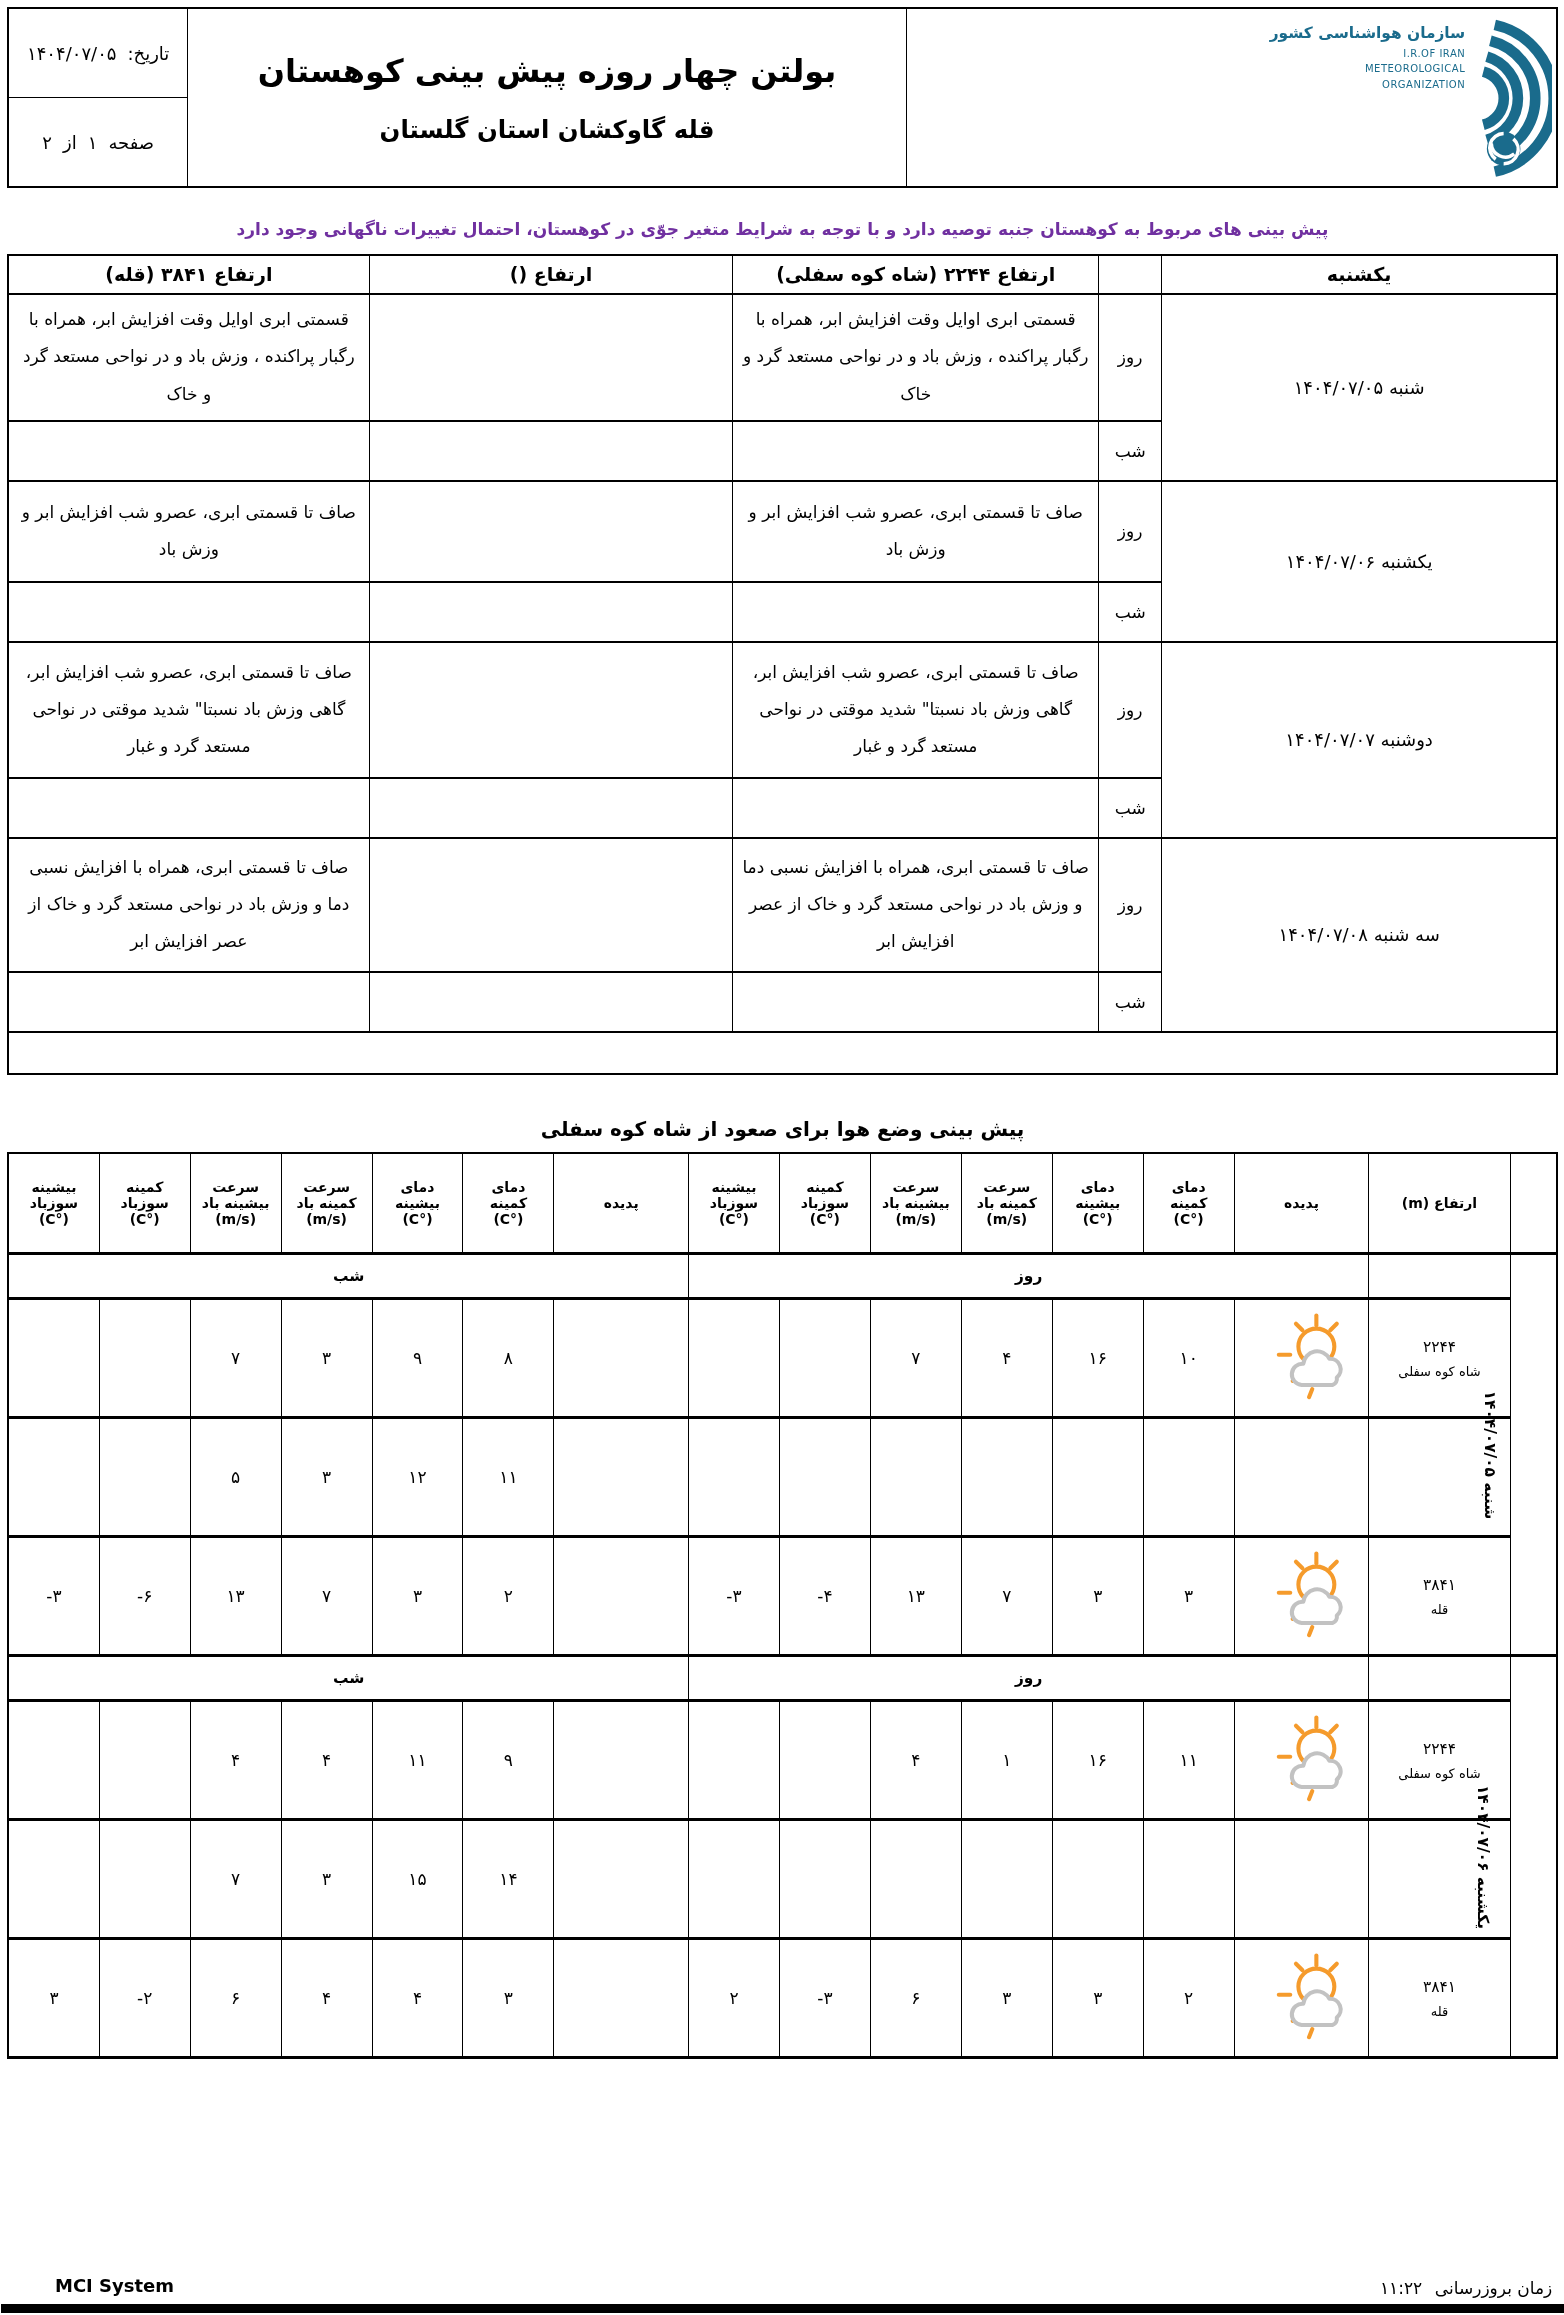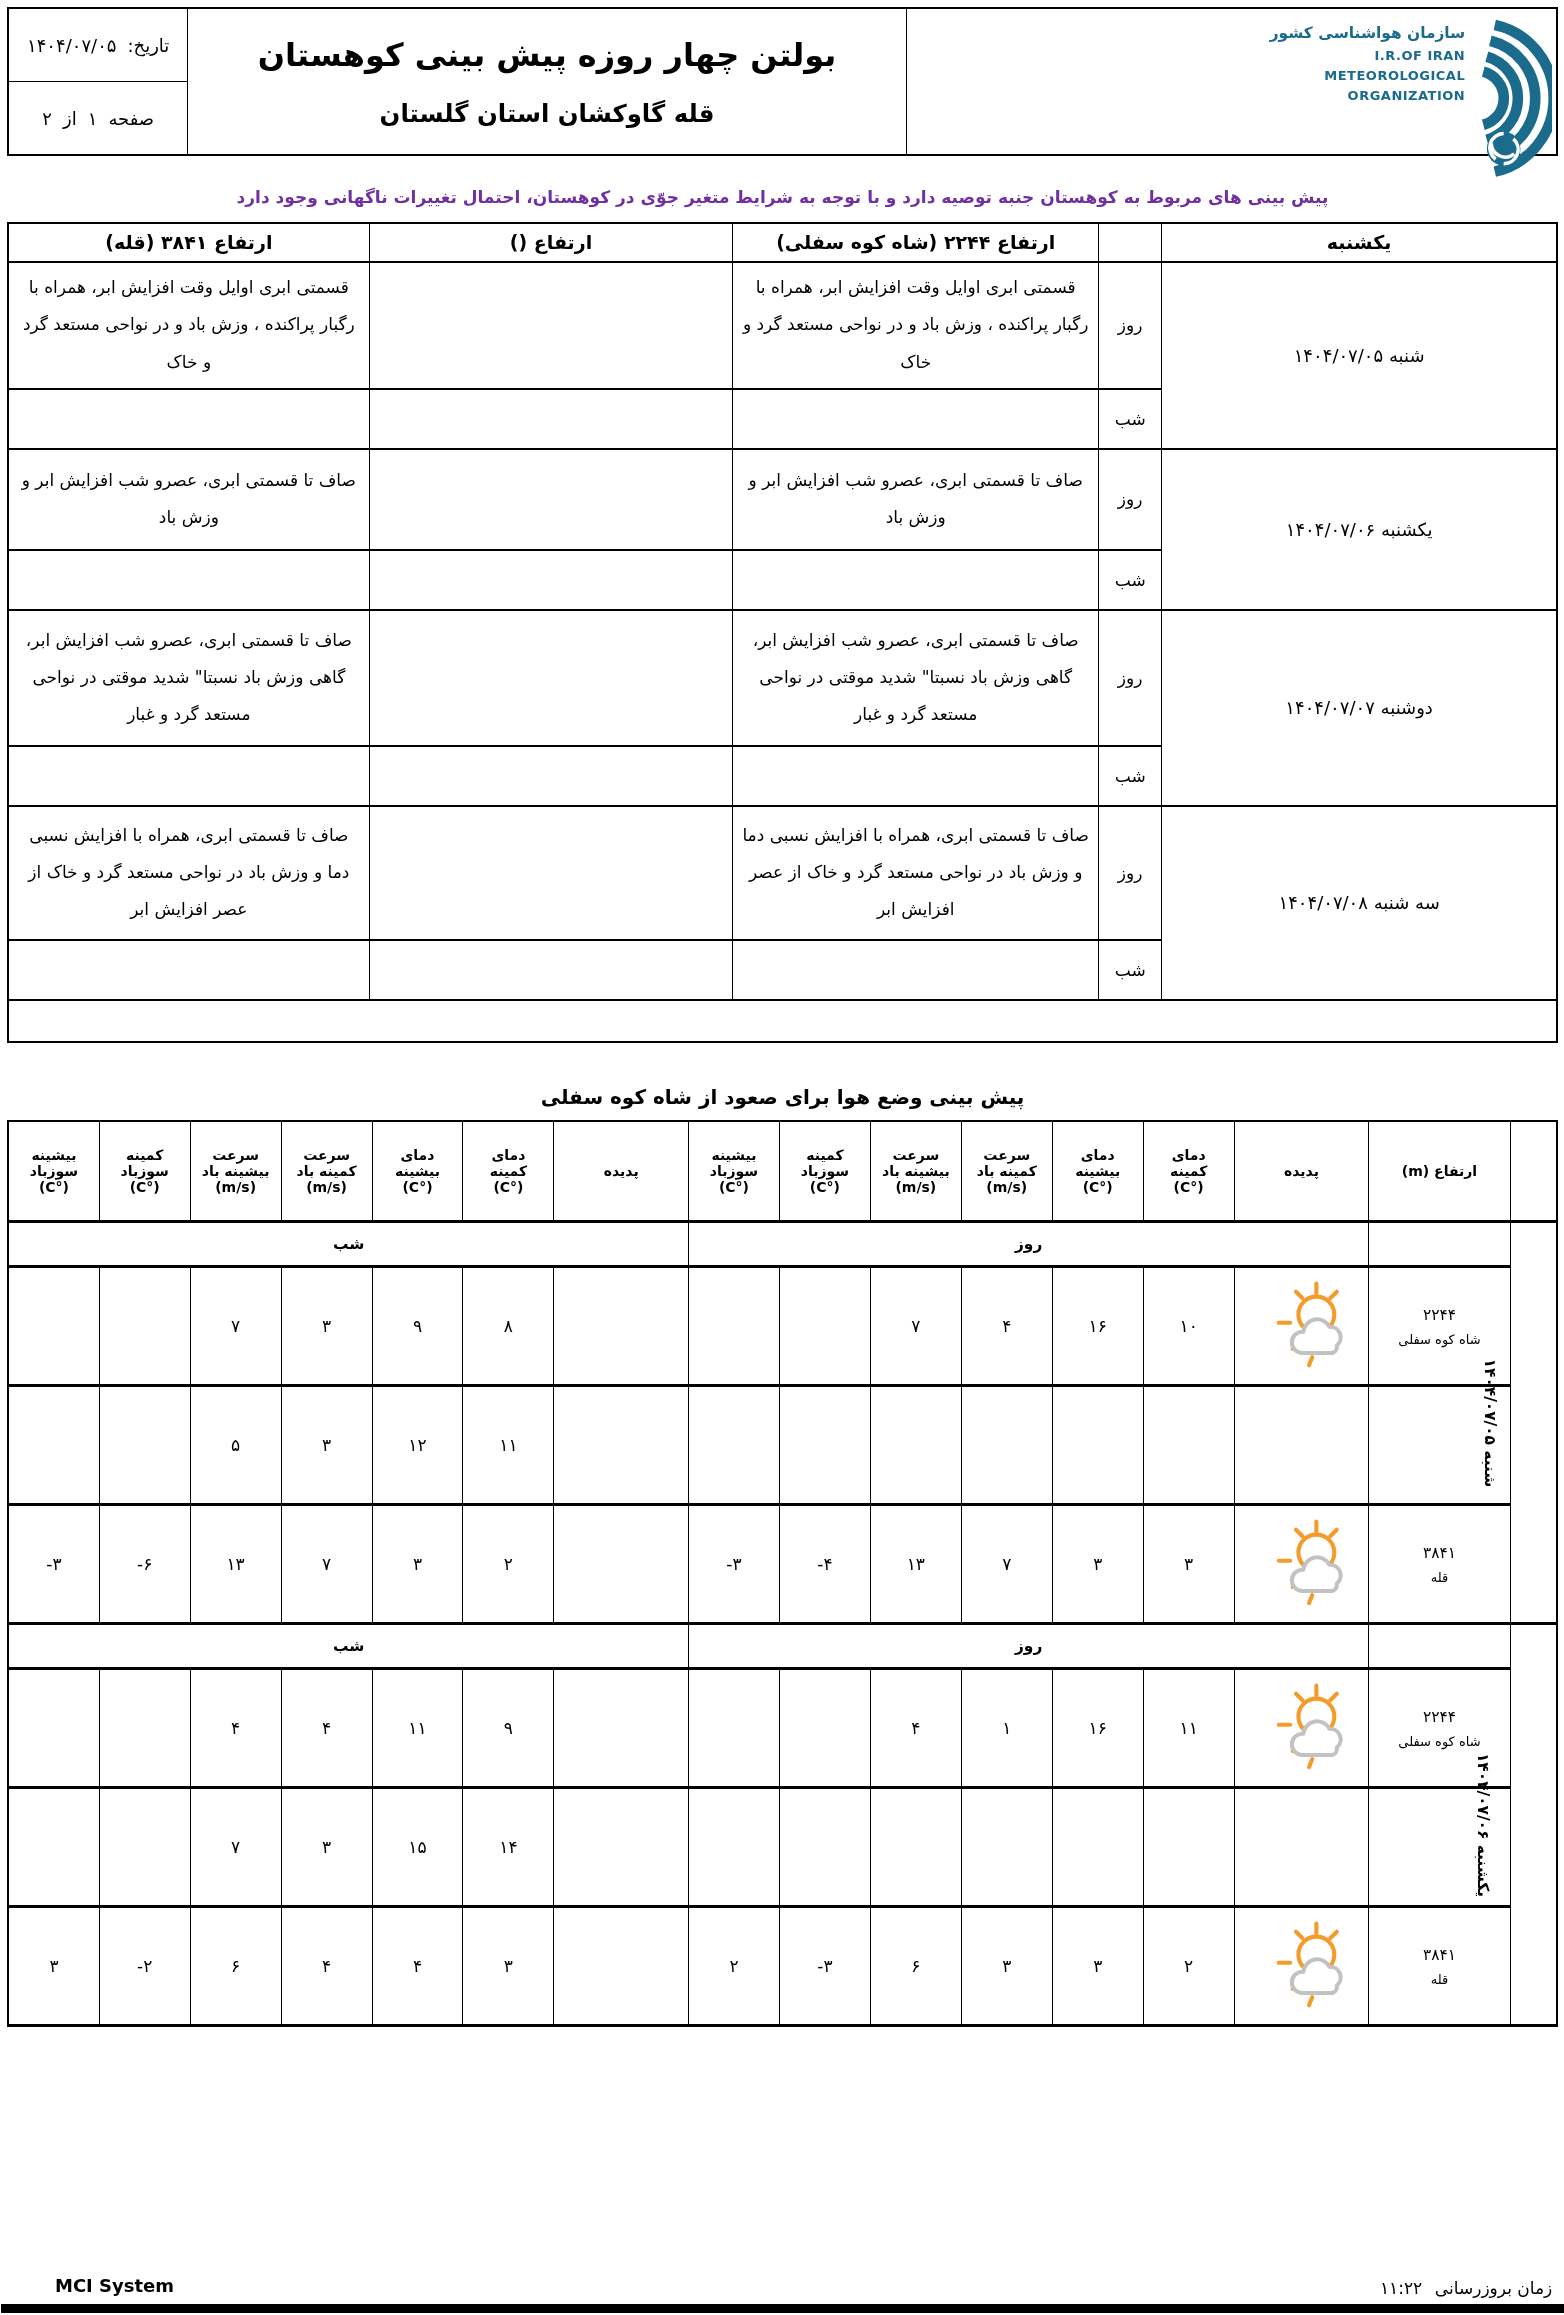--- a/index.html
+++ b/index.html
@@ -3,37 +3,37 @@
 <meta charset="utf-8">
 <style>
   html,body{margin:0;padding:0;background:#fff;}
   body{
     width:1565px;height:2316px;position:relative;
     font-family:"DejaVu Sans",sans-serif;color:#000;direction:rtl;
   }
   .page{padding:7.2px;}
 
   
-  .hdr{display:flex;border:2.3px solid #000;height:149px;box-sizing:border-box;}
+  .hdr{display:flex;border:2.3px solid #000;height:181px;box-sizing:border-box;}
   .hdr-logo{width:650px;border-left:1.8px solid #000;box-sizing:border-box;
     display:flex;direction:ltr;justify-content:flex-end;align-items:flex-start;
     padding:7.2px 3.6px 3.6px 3.6px;}
   .hdr-title{flex:1;display:flex;flex-direction:column;justify-content:center;
     align-items:center;gap:25px;}
   .hdr-title .t1{font-size:32px;font-weight:bold;}
   .hdr-title .t2{font-size:24.4px;font-weight:bold;}
   .hdr-date{width:179px;border-right:1.8px solid #000;box-sizing:border-box;
     display:flex;flex-direction:column;}
   .hdr-date .row{flex:1;display:flex;align-items:center;justify-content:center;
     gap:11px;font-size:18px;}
   .hdr-date .row:first-child{border-bottom:1.4px solid #000;}
 
   .logo-text{color:#1a6b8c;text-align:right;margin-top:5.4px;line-height:1.55;}
   .logo-text .fa{font-size:15.4px;font-weight:bold;}
-  .logo-text .en{font-size:13px;font-weight:bold;letter-spacing:0.5px;}
+  .logo-text .en{font-size:10px;font-weight:normal;letter-spacing:0.5px;}
 
   
   .notice{margin-top:31px;text-align:center;color:#7030A0;font-weight:bold;
     font-size:17px;}
 
   
   table{border-collapse:collapse;width:100%;table-layout:fixed;}
   .ft{margin-top:14.5px;border:2.3px solid #000;}
   .ft th,.ft td{border:1.4px solid #000;box-sizing:border-box;}
   .ft th{height:39px;font-size:19px;font-weight:bold;border-bottom:2.7px solid #000;}

